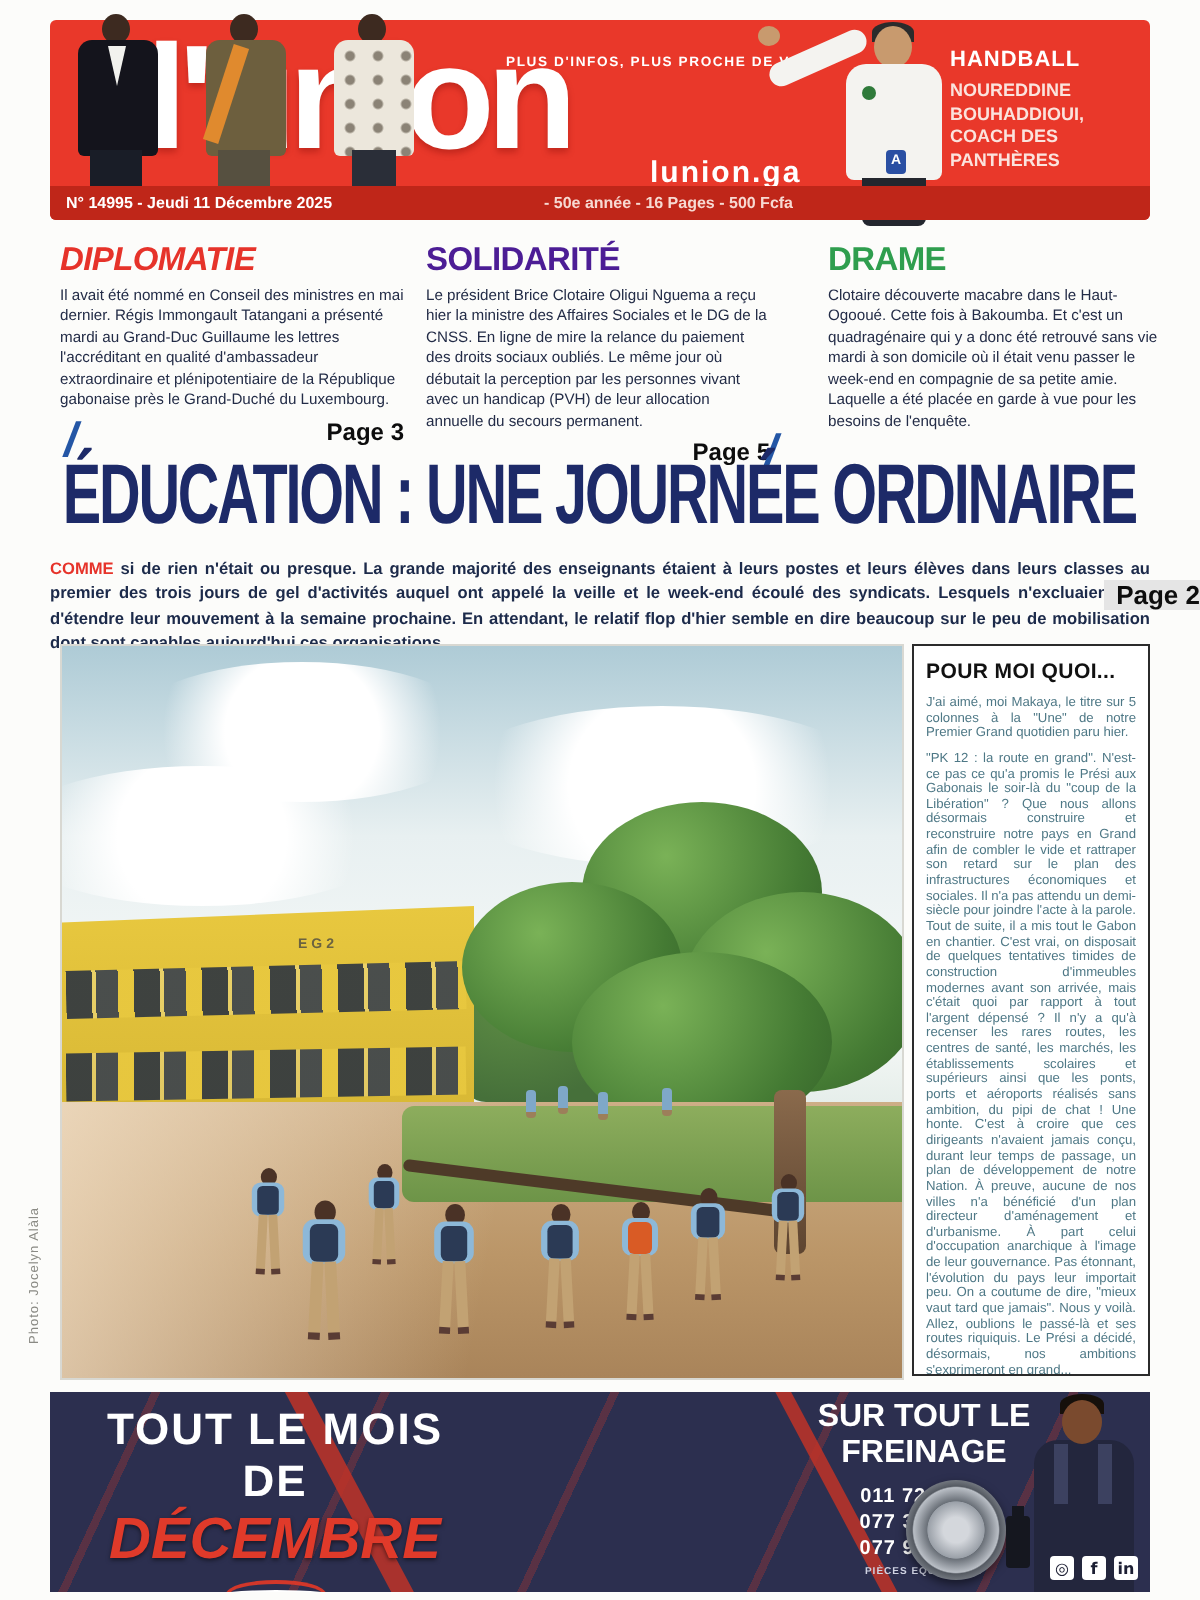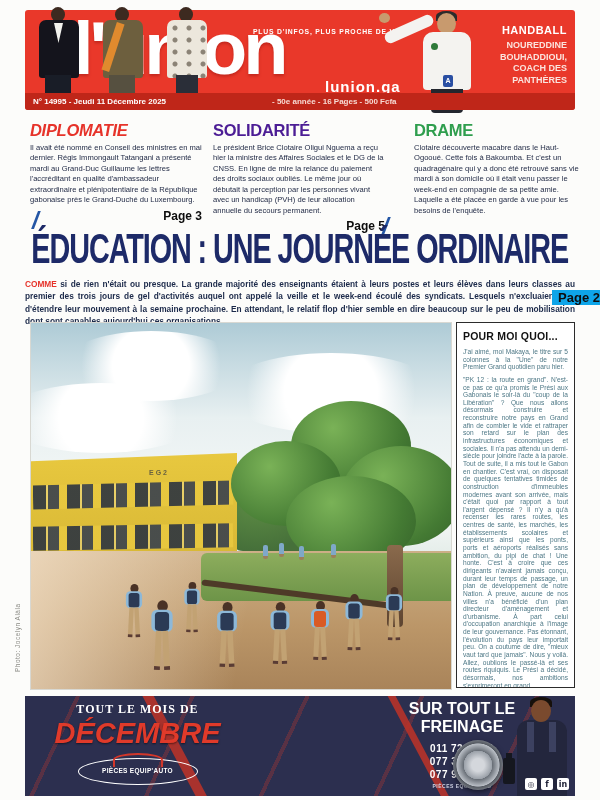--- a/index.html
+++ b/index.html
@@ -8,21 +8,21 @@
   
   .masthead{position:absolute;left:25px;top:10px;width:550px;height:100px;background:#e9382a;border-radius:3px;}
   .mast-logo{position:absolute;left:48px;top:2px;font-size:74px;font-weight:900;color:#fff;
              letter-spacing:-4px;line-height:1;text-shadow:0 2px 3px rgba(120,10,5,.35);}
   .mast-tagline{position:absolute;left:228px;top:18px;font-size:6.8px;font-weight:800;color:#fff;letter-spacing:.8px;}
   .mast-site{position:absolute;left:300px;top:68px;font-size:15px;font-weight:900;color:#fff;letter-spacing:1px;}
   .mast-strip{position:absolute;left:0;right:0;bottom:0;height:17px;background:#bf2619;border-radius:0 0 3px 3px;}
   .mast-issue{position:absolute;left:8px;top:4px;font-size:8px;font-weight:800;color:#fff;}
   .mast-edition{position:absolute;left:247px;top:4px;font-size:8px;font-weight:700;color:#f7d9d2;}
   
-  .handball{position:absolute;right:8px;top:14px;width:92px;text-align:right;}
+  .handball{position:absolute;right:8px;top:14px;width:92px;text-align:left;}
   .hb-kicker{font-size:11px;font-weight:900;color:#fff;letter-spacing:.5px;}
   .hb-title{margin-top:4px;font-size:9px;line-height:1.3;font-weight:700;color:#fbe3dd;}
   .hb-page{margin-top:8px;font-size:11px;font-weight:900;color:#fff;}
   
   .mast-people{position:absolute;left:6px;top:-5px;width:200px;height:105px;display:flex;gap:8px;align-items:flex-end;}
   .person{position:relative;width:56px;height:103px;}
   .person .head{position:absolute;top:0;left:20px;width:14px;height:15px;border-radius:50%;background:#3d2a20;}
   .person .body{position:absolute;top:13px;left:8px;right:8px;height:58px;border-radius:7px 7px 3px 3px;}
   .person .legs{position:absolute;bottom:0;left:14px;width:26px;height:35px;background:#191d27;}
   .p1 .body{background:#14141c;} .p1 .body::after{content:"";position:absolute;left:15px;top:3px;width:9px;height:20px;background:#f2f2ee;clip-path:polygon(0 0,100% 0,50% 100%);}
@@ -50,21 +50,21 @@
   .t-page{margin-top:3px;text-align:right;font-size:12px;font-weight:900;color:#0d0d0d;}
   .slash{position:absolute;font-size:24px;font-weight:900;font-style:italic;color:#2456a5;}
   .slash.s1{left:2px;top:86px;} .slash.s2{left:352px;top:92px;}
   
   .headline-wrap{position:absolute;left:25px;top:226px;width:550px;display:flex;justify-content:center;overflow:visible;}
   .headline{display:inline-block;white-space:nowrap;font-size:40px;font-weight:900;color:#1d2a68;
             letter-spacing:-1.5px;transform:scale(.72,1.06);transform-origin:center;}
   .lede{position:absolute;left:25px;top:278px;width:550px;font-size:8.3px;line-height:1.5;
         font-weight:700;color:#1c2a4a;text-align:justify;}
   .lede .lead-word{color:#e6332a;font-weight:900;}
-  .lede-page{position:absolute;right:0px;top:290px;font-size:13px;font-weight:900;color:#0d0d0d;background:#0ea5e9;padding-left:6px;}
+  .lede-page{position:absolute;right:0px;top:290px;font-size:13px;font-weight:900;color:#0d0d0d;background:#e5e5e5;padding-left:6px;}
   
   .photo{position:absolute;left:30px;top:322px;width:420px;height:366px;border:1px solid #d8d8d2;overflow:hidden;background:#eef2f2;}
   .sky{position:absolute;inset:0;background:linear-gradient(#aecbd6 0%,#e8f0f1 26%,#f7f9f8 52%,#d9e6e0 70%,#cfdfd6 100%);}
   .cloud{position:absolute;border-radius:50%;background:radial-gradient(circle,#ffffff 40%,rgba(255,255,255,0) 72%);}
   .building{position:absolute;left:-2px;top:130px;width:208px;height:104px;background:linear-gradient(#e8c83f,#d8b835);clip-path:polygon(0 8%,100% 0,100% 100%,0 100%);}
   .building .sign{position:absolute;left:120px;top:16px;font-size:7px;font-weight:800;color:#6b6340;letter-spacing:2px;}
   .winrow{position:absolute;left:4px;right:4px;height:24px;background:repeating-linear-gradient(90deg,#2c3440 0 13px,rgba(255,255,255,.25) 13px 15px,#39414e 15px 26px,#e8c83f 26px 34px);opacity:.9;}
   .wr1{top:30px;transform:rotate(-1.4deg);} .wr2{top:72px;transform:rotate(-1deg);}
   .fartrees{position:absolute;left:200px;top:168px;width:90px;height:60px;background:radial-gradient(ellipse at 30% 20%,#5d8c44,#46703a 70%);border-radius:12px;}
   .tree{position:absolute;right:-10px;top:78px;width:230px;height:165px;}
@@ -85,21 +85,21 @@
   .credit{position:absolute;left:14px;top:672px;transform:rotate(-90deg);transform-origin:left top;font-size:6.5px;color:#8a8a84;letter-spacing:.5px;}
   
   .makaya{position:absolute;left:456px;top:322px;width:119px;height:366px;border:1.5px solid #2b2b2b;background:#fff;box-sizing:border-box;padding:7px 6px;overflow:hidden;}
   .mk-title{font-size:10.5px;font-weight:900;color:#111;text-transform:uppercase;letter-spacing:.2px;margin-bottom:6px;}
   .mk-p{font-size:6.6px;line-height:1.16;color:#4e7886;text-align:justify;margin:0 0 5px 0;}
   
   .ad{position:absolute;left:25px;top:696px;width:550px;height:100px;background:#2c2f4f;overflow:hidden;
       background-image:repeating-linear-gradient(115deg,transparent 0 46px,rgba(205,55,40,.28) 46px 50px,transparent 50px 104px);}
   .ad .streak{position:absolute;background:#c03227;transform:rotate(-28deg);opacity:.85;}
   .ad-left{position:absolute;left:10px;top:6px;width:205px;text-align:center;}
-  .ad-l1{font-size:12px;font-weight:900;color:#fff;letter-spacing:1px;font-family:Liberation Serif, serif;}
+  .ad-l1{font-size:22px;font-weight:900;color:#fff;letter-spacing:1px;}
   .ad-l2{font-size:29px;font-weight:700;font-style:italic;color:#e03a2a;letter-spacing:0px;text-shadow:0 1px 2px rgba(0,0,0,.5);}
   .ad-logo{margin:8px auto 0;width:118px;height:25px;border:1.5px solid #fff;border-radius:50%;position:relative;}
   .ad-logo .car{position:absolute;left:34px;top:-6px;width:46px;height:12px;border:2px solid #d2372a;border-bottom:none;border-radius:50% 50% 0 0;}
   .ad-logo .txt{position:absolute;left:0;right:0;top:8px;font-size:6.5px;font-weight:800;color:#fff;letter-spacing:.3px;}
   .ad-center{position:absolute;left:213px;top:0;width:152px;height:100px;background:#191c30;
              background-image:repeating-linear-gradient(115deg,transparent 0 30px,rgba(190,50,38,.35) 30px 33px,transparent 33px 70px);
              text-align:center;box-sizing:border-box;padding-top:8px;}
   .ad-disc{font-size:44px;font-weight:900;color:#fff;line-height:1;text-shadow:0 2px 3px rgba(0,0,0,.6);}
   .ad-disc-sub{font-size:17px;font-weight:900;font-style:italic;color:#fff;margin-top:2px;}
   .ad-right{position:absolute;left:372px;top:4px;width:130px;text-align:center;}

